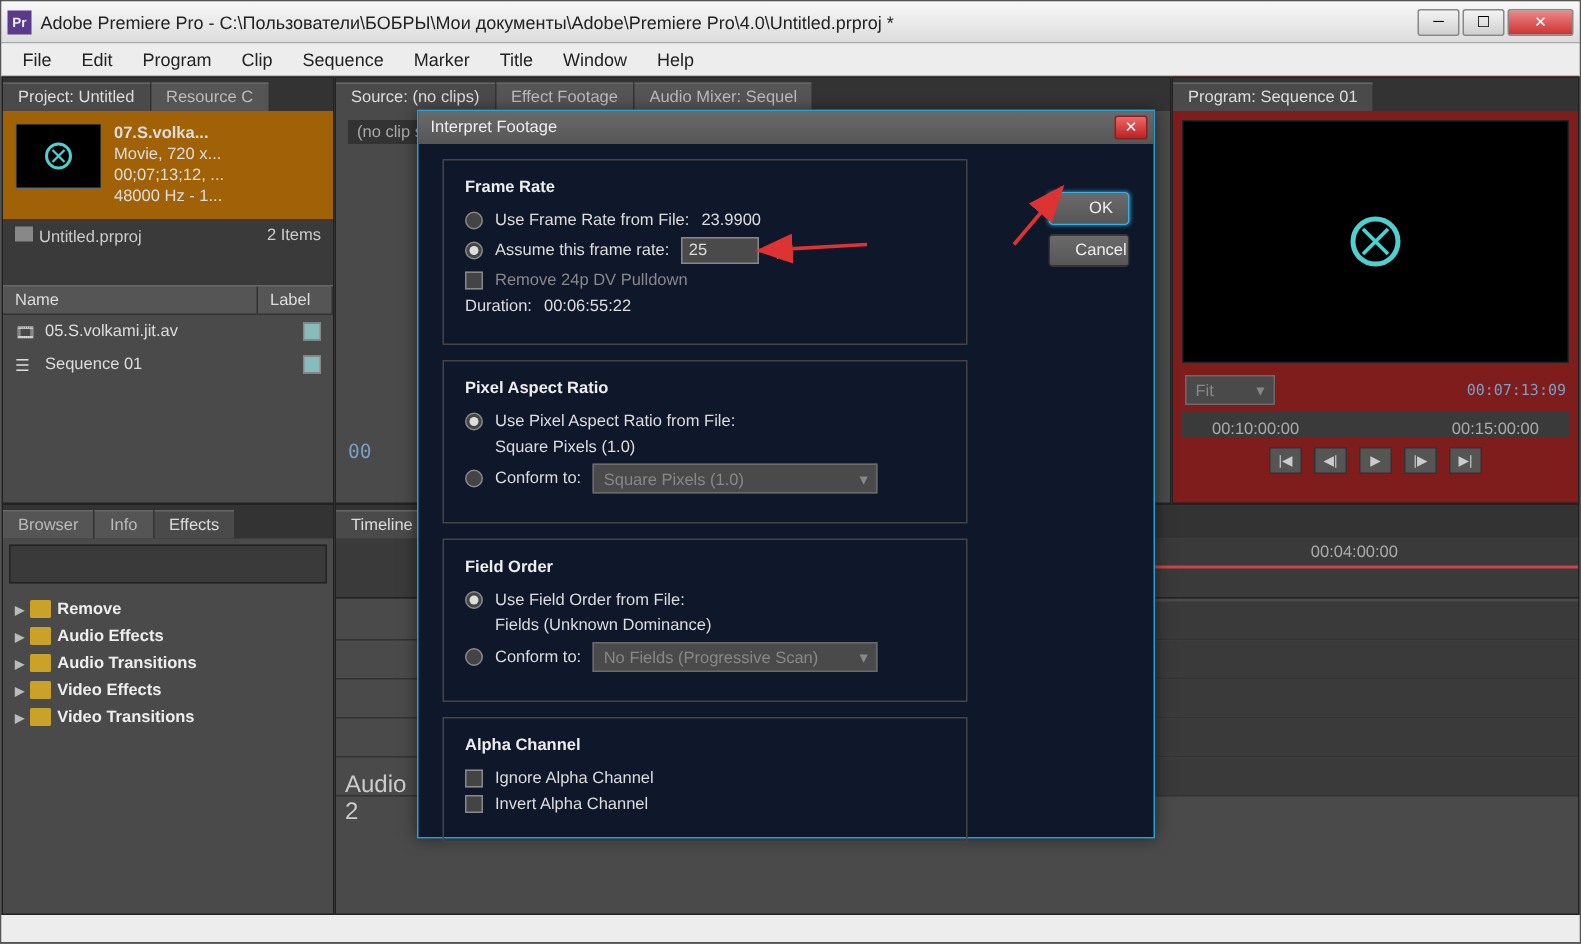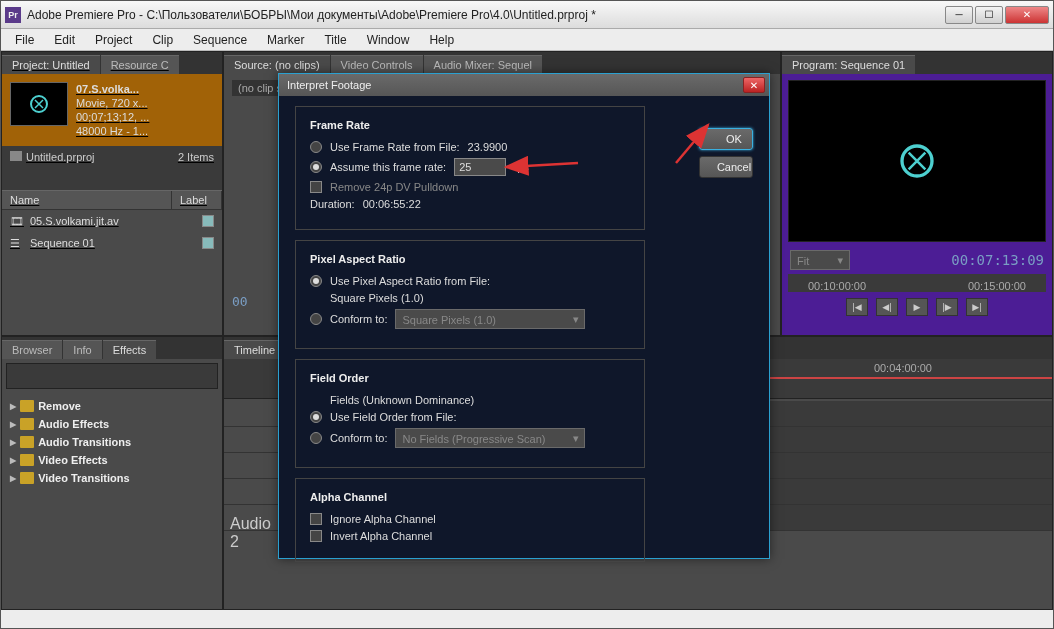--- a/index.html
+++ b/index.html
@@ -8,40 +8,40 @@
 .titlebar{height:28px;background:linear-gradient(to bottom,#f8f8f8,#dcdcdc);display:flex;align-items:center;padding:0 4px;border-bottom:1px solid #aaa;}
 .titlebar .icon{width:16px;height:16px;background:#5a3a8a;margin-right:6px;display:flex;align-items:center;justify-content:center;color:#eee;font-size:9px;font-weight:bold;}
 .titlebar .title{flex:1;color:#222;font-size:12px;}
 .winbtns{display:flex;gap:2px;}
 .winbtn{width:28px;height:18px;border:1px solid #888;border-radius:2px;background:linear-gradient(to bottom,#f4f4f4,#d0d0d0);display:flex;align-items:center;justify-content:center;font-size:10px;}
 .winbtn.close{background:linear-gradient(to bottom,#e88,#c33);color:#fff;width:44px;}
 .menubar{height:22px;background:#ededed;display:flex;align-items:center;padding:0 6px;gap:4px;border-bottom:1px solid #bbb;}
 .menubar span{padding:2px 8px;color:#222;font-size:12px;}
 .app-body{position:absolute;top:50px;left:0;right:0;bottom:18px;background:#4a4a4a;display:flex;flex-direction:column;}
 .top-row{display:flex;height:285px;}
-.project-panel{width:222px;background:#4a4a4a;border:1px solid #222;text-decoration:underline;}
+.project-panel{width:222px;background:#4a4a4a;border:1px solid #222;}
 .tabbar{height:22px;display:flex;align-items:flex-end;background:#333;}
 .tab{padding:3px 10px;background:#555;color:#bbb;font-size:11px;margin-right:1px;border-top:1px solid #666;}
 .tab.active{background:#4a4a4a;color:#ddd;}
 .bin-header{padding:8px;display:flex;gap:8px;background:#a16207;}
 .thumb{width:58px;height:44px;background:#000;border:1px solid #666;display:flex;align-items:center;justify-content:center;}
 .thumb svg{width:24px;height:24px;}
 .bin-meta{color:#ddd;font-size:11px;line-height:14px;}
 .bin-meta .fn{font-weight:bold;}
 .bin-bar{height:22px;background:#3a3a3a;display:flex;align-items:center;padding:0 8px;color:#ccc;justify-content:space-between;}
 .col-head{height:20px;background:#555;border-top:1px solid #666;border-bottom:1px solid #333;display:flex;color:#ddd;}
 .col-head span{padding:3px 8px;border-right:1px solid #333;}
 .bin-row{height:22px;display:flex;align-items:center;padding:0 8px;gap:6px;color:#ddd;}
 .bin-row .swatch{width:12px;height:12px;border:1px solid #888;background:#8bb;}
 .mid-panel{flex:1;background:#4a4a4a;border:1px solid #222;position:relative;}
-.prog-panel{width:272px;background:#4c1d95;border:1px solid #222;}
+.prog-panel{width:272px;background:#7f1d1d;border:1px solid #222;}
 .monitor{margin:6px;height:162px;background:#000;border:1px solid #222;display:flex;align-items:center;justify-content:center;}
 .monitor svg{width:40px;height:40px;}
 .monitor-ctl{display:flex;align-items:center;justify-content:space-between;padding:2px 8px;color:#ccc;}
-.tc{color:#7a9ec4;font-size:14px;font-family:monospace;}
+.tc{color:#7a9ec4;font-size:10px;font-family:monospace;}
 .ruler{height:18px;background:#3a3a3a;margin:2px 6px;color:#aaa;font-size:9px;display:flex;justify-content:space-between;align-items:flex-end;padding:0 20px;}
 .transport{display:flex;justify-content:center;gap:8px;padding:4px;}
 .tbtn{width:22px;height:18px;background:#555;border:1px solid #333;display:flex;align-items:center;justify-content:center;color:#ccc;font-size:9px;}
 .bottom-row{flex:1;display:flex;}
 .fx-panel{width:222px;background:#4a4a4a;border:1px solid #222;}
 .fx-tree{padding:4px;}
 .fx-item{display:flex;align-items:center;gap:4px;padding:3px 4px;color:#eee;font-weight:bold;}
 .fx-item .tri{color:#bbb;font-size:8px;}
 .fx-item .fold{width:14px;height:12px;background:#c9a227;border-radius:1px;}
 .timeline-panel{flex:1;background:#4a4a4a;border:1px solid #222;position:relative;}
@@ -88,21 +88,21 @@
     <div class="title">Adobe Premiere Pro - C:\Пользователи\БОБРЫ\Мои документы\Adobe\Premiere Pro\4.0\Untitled.prproj *</div>
     <div class="winbtns">
       <div class="winbtn">─</div>
       <div class="winbtn">☐</div>
       <div class="winbtn close">✕</div>
     </div>
   </div>
   <div class="menubar">
     <span>File</span>
     <span>Edit</span>
-    <span>Project</span>
+    <span>Program</span>
     <span>Clip</span>
     <span>Sequence</span>
     <span>Marker</span>
     <span>Title</span>
     <span>Window</span>
     <span>Help</span>
   </div>
 
   <div class="app-body">
     <div class="top-row">
@@ -143,21 +143,21 @@
         <div class="bin-row">
           <span class="ficon">☰</span>
           <span style="flex:1">Sequence 01</span>
           <span class="swatch"></span>
         </div>
       </div>
 
       <div class="mid-panel">
         <div class="tabbar">
           <div class="tab active">Source: (no clips)</div>
-          <div class="tab">Video Controls</div>
+          <div class="tab">Effect Footage</div>
           <div class="tab">Audio Mixer: Sequel</div>
         </div>
         <div class="noclips">(no clip selected)</div>
         <div class="tc" style="position:absolute;bottom:26px;left:8px;font-size:13px;">00</div>
       </div>
 
       <div class="prog-panel">
         <div class="tabbar">
           <div class="tab active">Program: Sequence 01</div>
         </div>
@@ -313,25 +313,25 @@
           <span>Conform to:</span>
           <div class="sel-box">
               <span>Square Pixels (1.0)</span>
               <span>▾</span>
             </div>
         </div>
       </div>
 
       <div class="section" style="width:350px">
         <div class="legend">Field Order</div>
-        <div class="row" style="padding-left:20px">Fields (Unknown Dominance)</div>
         <div class="row">
           <span class="radio sel"></span>
           <span>Use Field Order from File:</span>
         </div>
+        <div class="row" style="padding-left:20px">Fields (Unknown Dominance)</div>
         <div class="row">
           <span class="radio"></span>
           <span>Conform to:</span>
           <div class="sel-box">
               <span>No Fields (Progressive Scan)</span>
               <span>▾</span>
             </div>
         </div>
       </div>
 

